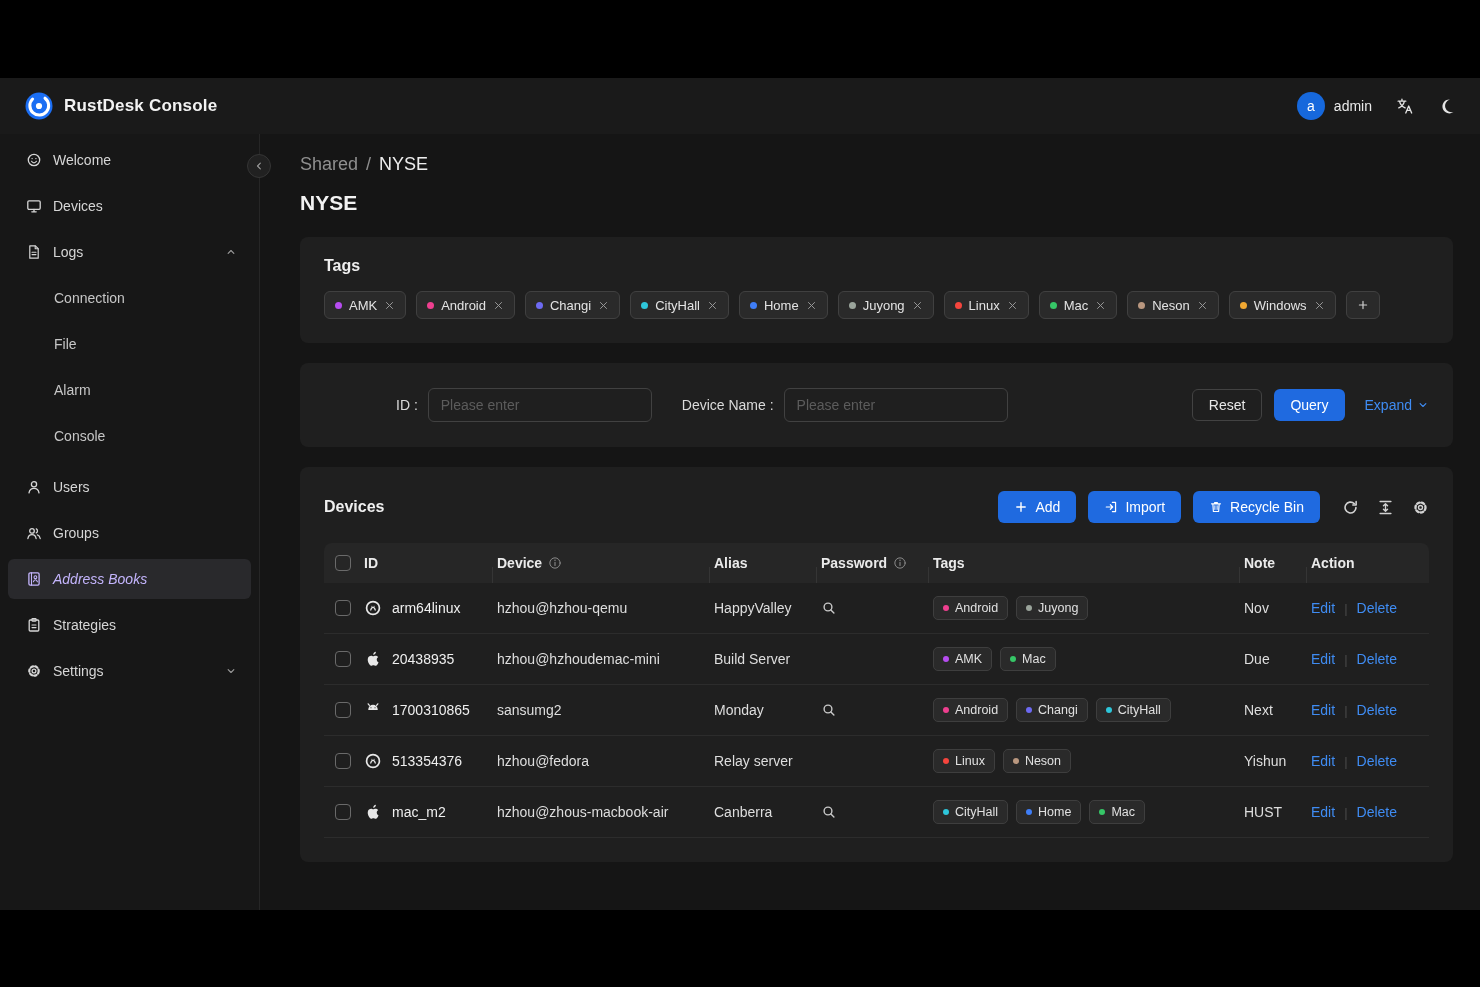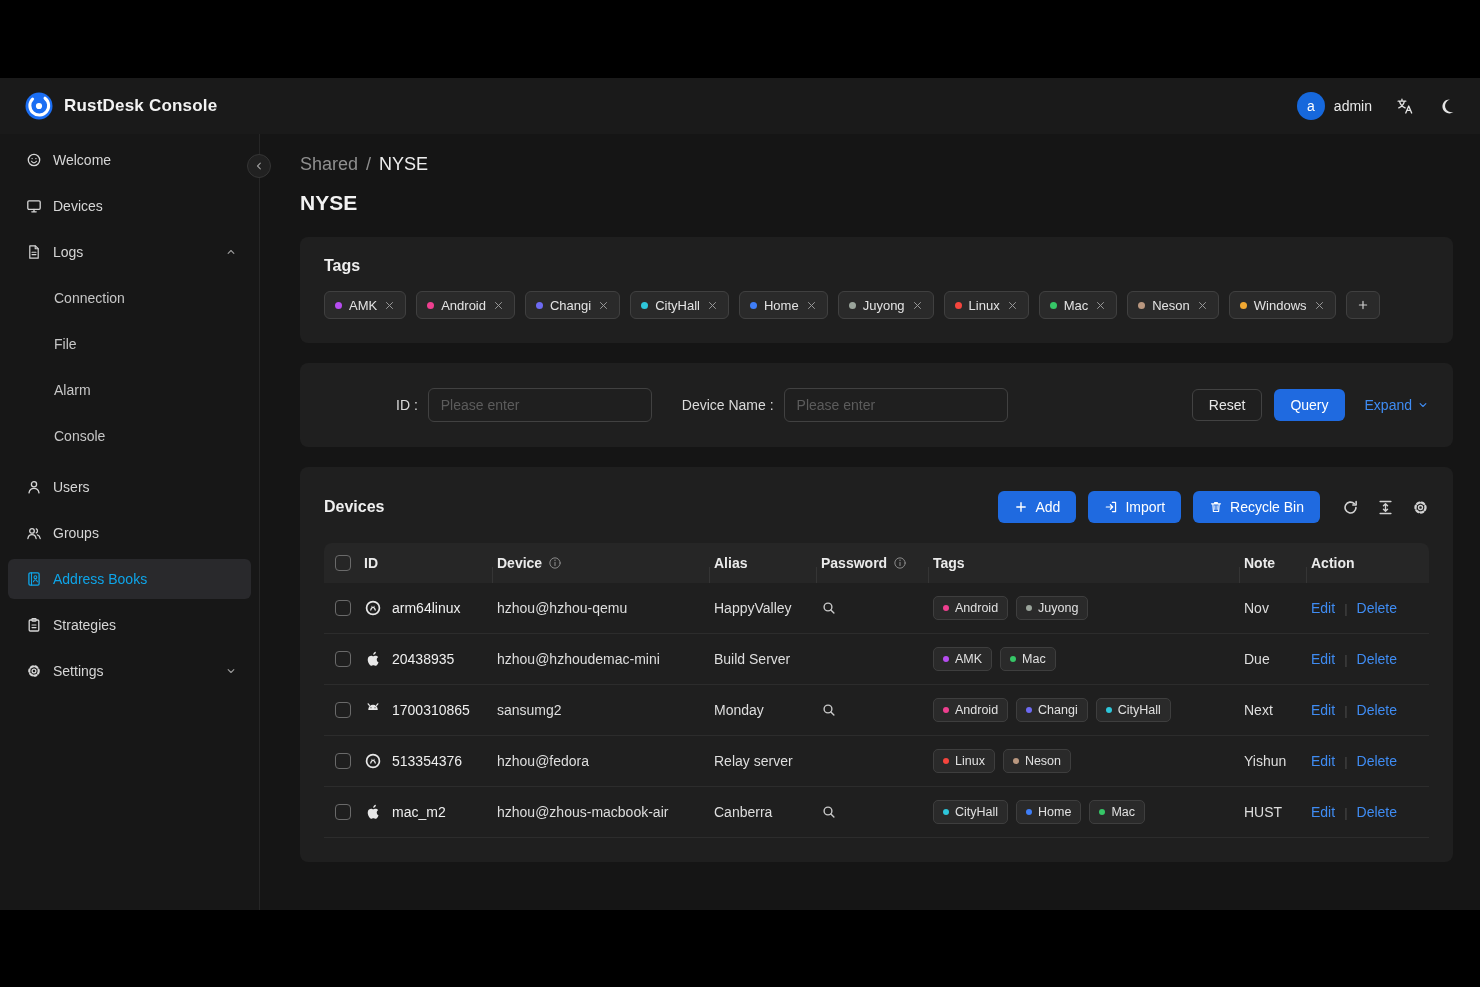--- a/index.html
+++ b/index.html
@@ -22,21 +22,21 @@
   .user-name{color:#eaeaea;font-size:14px;}
   .hicon{color:#e3e3e3;cursor:pointer;display:flex;align-items:center;}
 
   
   .app-body{flex:1;display:flex;min-height:0;}
   .sidebar{width:260px;background:#171717;border-right:1px solid #262626;padding:6px 8px 0;box-sizing:border-box;position:relative;flex:none;}
   .collapse{position:absolute;right:-12px;top:20px;width:22px;height:22px;border-radius:50%;background:#212121;border:1px solid #353535;display:flex;align-items:center;justify-content:center;color:#9c9c9c;cursor:pointer;z-index:5;}
   .nav-item{height:40px;display:flex;align-items:center;gap:11px;padding:0 14px 0 18px;border-radius:6px;color:#d6d6d6;font-size:14px;margin-bottom:6px;cursor:pointer;}
   .nav-item .lbl{flex:1;}
   .nav-item .chev{color:#9a9a9a;}
-  .nav-item.active{background:#29292c;color:#0ea5e9;}
+  .nav-item.active{background:#29292c;color:#c4b5fd;font-style:italic;}
   .nav-sub{height:40px;display:flex;align-items:center;padding-left:46px;font-size:14px;color:#c6c6c6;border-radius:6px;margin-bottom:6px;cursor:pointer;}
   .nav-gap{height:5px;}
 
   
   .main{flex:1;padding:20px 27px 0 40px;box-sizing:border-box;overflow:hidden;}
   .crumb{font-size:18px;color:#8f8f8f;display:flex;gap:8px;align-items:flex-end;}
   .crumb .root{cursor:pointer;}
   .crumb .cur{color:#ededed;}
   .page-title{margin-top:16px;font-size:21px;font-weight:700;color:#f2f2f2;}
   .card{background:#1f1f1f;border-radius:8px;}

